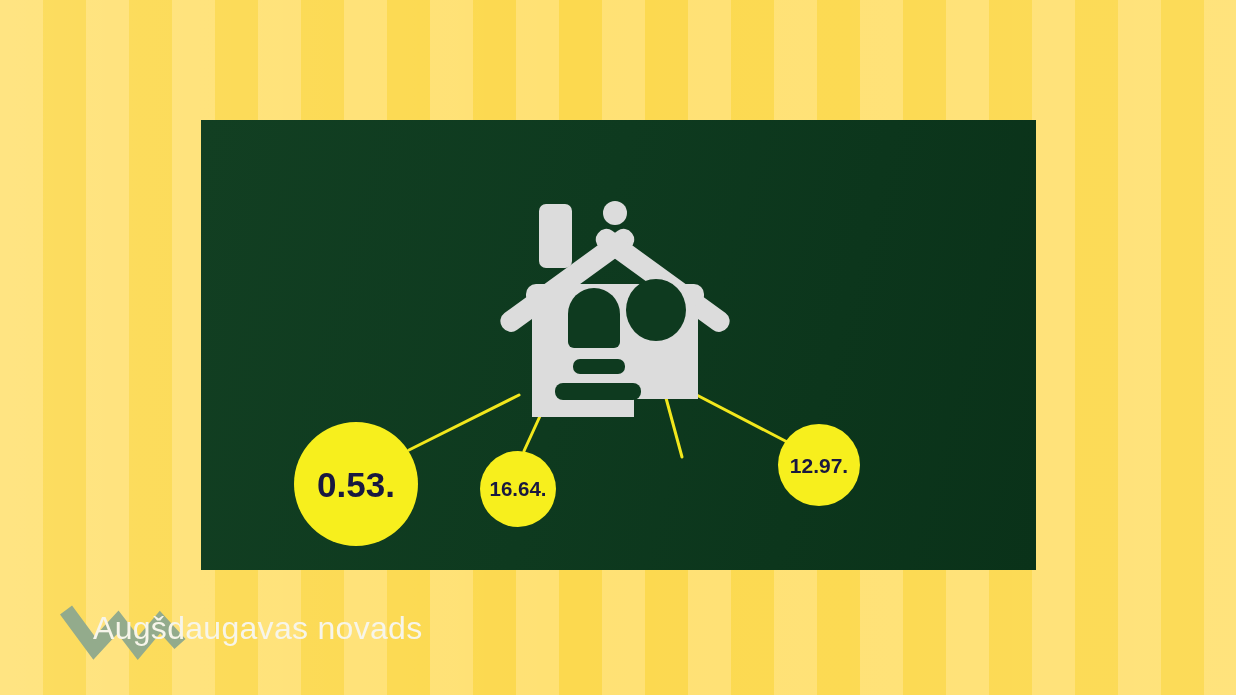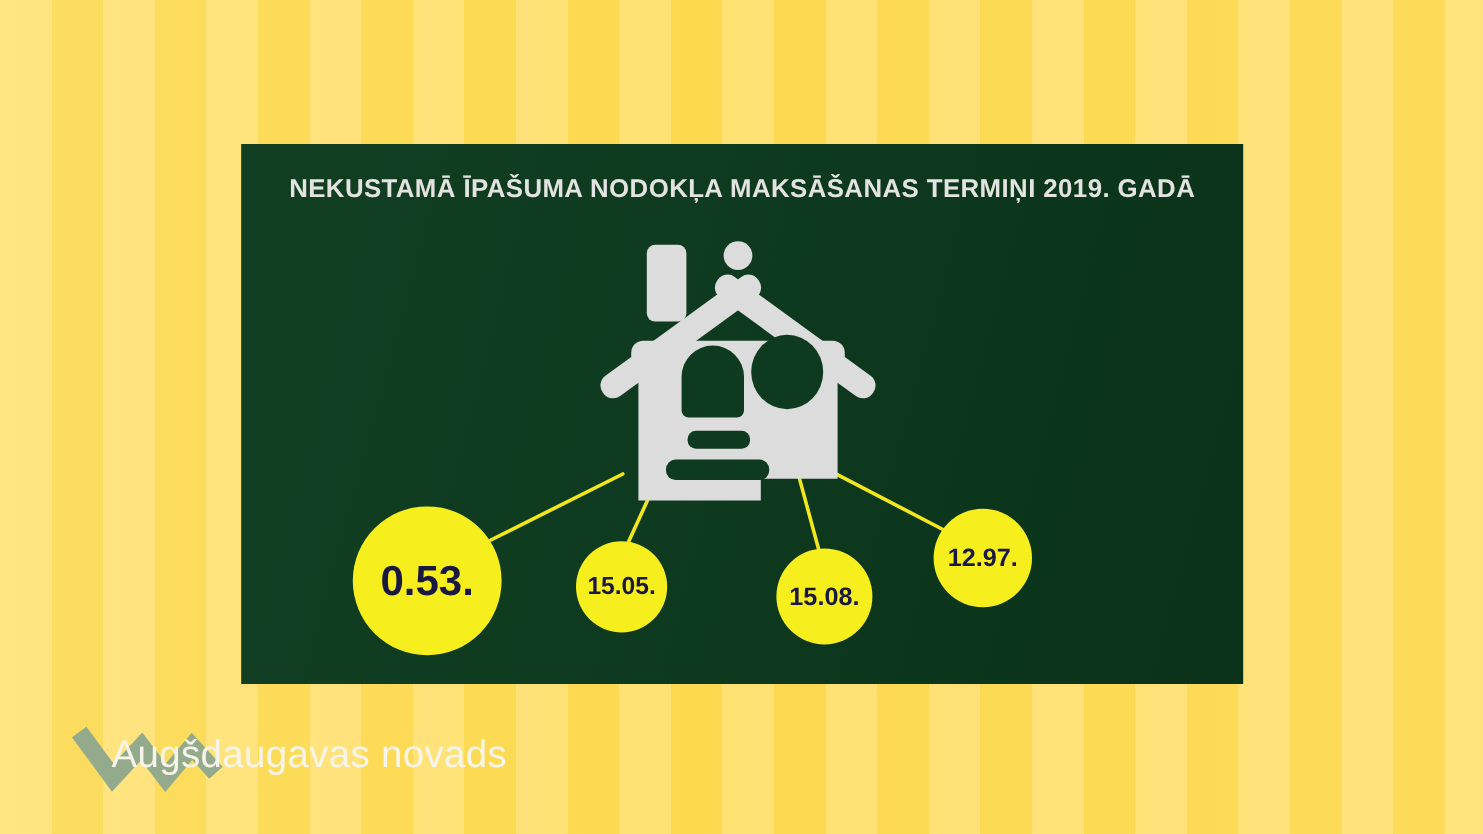--- a/index.html
+++ b/index.html
@@ -135,21 +135,20 @@
 </head>
 <body>
 
 <div id="stage">
 
   <div id="bg"></div>
   <div id="bg-wash"></div>
 
   <div id="panel">
 
-    <div id="panel-title">NEKUSTAMĀ ĪPAŠUMA NODOKĻA MAKSĀŠANAS TERMIŅI 2019. GADĀ</div>
 
     <svg id="connectors" viewBox="0 0 835 450">
       <line x1="318" y1="275" x2="208" y2="330" stroke="#f2e71c" stroke-width="3" stroke-linecap="round"></line>
       <line x1="345" y1="283" x2="323" y2="331" stroke="#f2e71c" stroke-width="3" stroke-linecap="round"></line>
       <line x1="465" y1="278" x2="481" y2="337" stroke="#f2e71c" stroke-width="3" stroke-linecap="round"></line>
       <line x1="488" y1="271" x2="592" y2="325" stroke="#f2e71c" stroke-width="3" stroke-linecap="round"></line>
     </svg>
 
     <svg id="house" viewBox="0 0 240 225">
       <g fill="#dcdcdc">
@@ -174,26 +173,23 @@
         <rect x="78" y="167" width="52" height="15" rx="7"></rect>
         <rect x="60" y="191" width="86" height="17" rx="8"></rect>
       </g>
     </svg>
 
     <div class="bubble" id="bubble-0">
       <span class="bubble-label">0.53.</span>
     </div>
 
     <div class="bubble" id="bubble-1">
-      <span class="bubble-label">15.05.</span>
+      <span class="bubble-label">16.64.</span>
     </div>
 
-    <div class="bubble" id="bubble-2">
-      <span class="bubble-label">15.08.</span>
-    </div>
 
     <div class="bubble" id="bubble-3">
       <span class="bubble-label">12.97.</span>
     </div>
 
   </div>
 
   <div id="logo">
     <svg id="logo-mark" viewBox="0 0 130 58">
       <path d="M6 6 L34 44 L58 18 L78 44 L100 18 L120 40" fill="none" stroke="#93ab8c" stroke-width="15" stroke-linejoin="miter" stroke-linecap="butt"></path>

